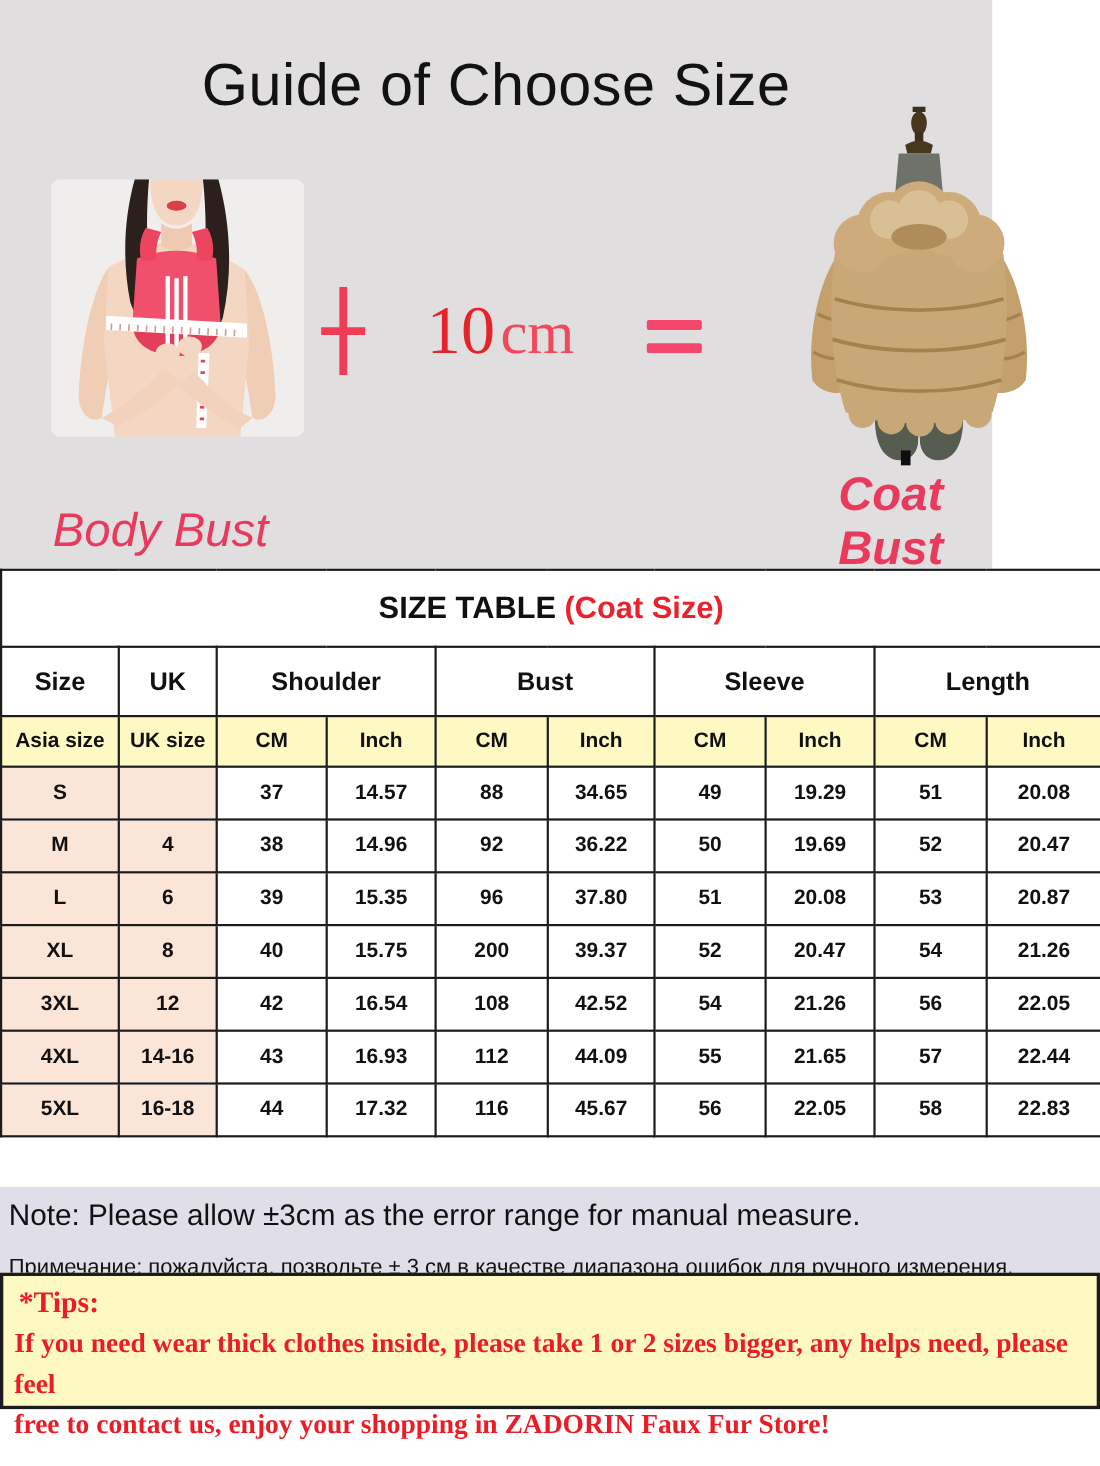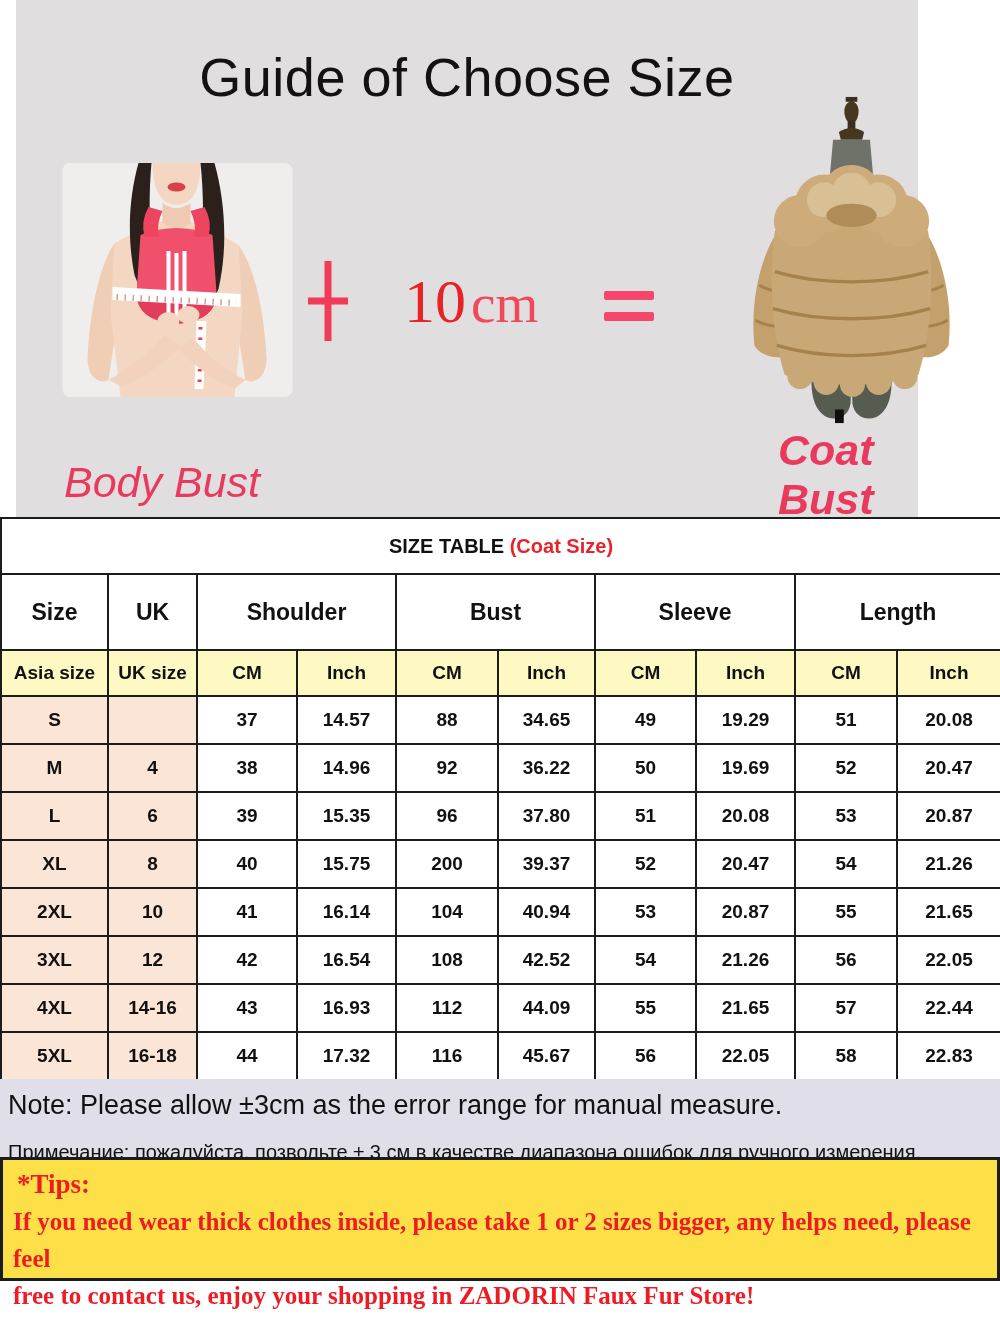--- a/index.html
+++ b/index.html
@@ -2,21 +2,21 @@
 <html><head>
 <meta charset="utf-8">
 <style>
   * { margin:0; padding:0; box-sizing:border-box; }
   html,body { background:#ffffff; }
   .page {
     position:relative; width:1000px; height:1333px; background:#ffffff;
     font-family:"Liberation Sans", sans-serif; overflow:hidden; margin:0 auto;
   }
   
-  .top-section { position:absolute; left:16px; top:0; width:902px; height:517px; background:#E0DEDF; }
+  .top-section { position:absolute; left:0; top:0; width:902px; height:517px; background:#E0DEDF; }
   .page-title {
     position:absolute; top:46px; left:0; width:100%; text-align:center;
     font-size:54px; font-weight:normal; color:#121212; letter-spacing:0.5px;
   }
   .body-illustration { position:absolute; left:32px; top:163px; width:256px; height:240px; }
   .coat-illustration { position:absolute; left:714px; top:95px; width:243px; height:330px; }
   .formula-label { position:absolute; font-style:italic; font-size:43px; color:#E93A5E; }
   .body-label { left:48px; top:410px;margin-top:48px; }
   .coat-label { left:762px; top:426px;font-weight:bold; }
   .plus-icon { position:absolute; left:290px; top:258px; width:44px; height:86px; }
@@ -28,37 +28,37 @@
   .equals-icon .bar + .bar { margin-top:12px; }
   
   .size-table {
     position:absolute; top:517px; left:0; width:1000px;
     border-collapse:collapse; table-layout:fixed; background:#ffffff;
   }
   .size-table td {
     border:2px solid #1c1c1c; text-align:center; vertical-align:middle;
     font-weight:bold; color:#111111; overflow:hidden;
   }
-  .row-title td { height:56px; font-size:20px; }
+  .row-title td { height:70px; font-size:28px; }
   .row-title .red { color:#E8232B; }
-  .row-groups td { height:76px; font-size:23px;text-align:center; }
+  .row-groups td { height:63px; font-size:23px;text-align:center; }
   .row-sub td { height:46px; font-size:19px; background:#fef9c3; }
   .size-table tbody td { height:48px; font-size:19px; }
   .size-table tbody .c-asia, .size-table tbody .c-uk { background:#FBE5D6; }
   
   .note-section {
     position:absolute; top:1079px; left:0; width:1000px; height:78px;
     background:#DFDEE9; padding:11px 8px 0 8px; color:#111111;
   }
   .note-en { font-size:27px; }
   .note-ru { font-size:20px; margin-top:20px; }
   
   .tips-section {
     position:absolute; top:1157px; left:0; width:1000px; height:124px;
-    background:#fde047; border:3px solid #1c1c1c; padding:9px 2px 0 10px;
+    background:#fef9c3; border:3px solid #1c1c1c; padding:9px 2px 0 10px;
     font-family:"Liberation Serif", serif; font-weight:bold; color:#ED1C24;
   }
   .tips-label { font-size:27px; margin-bottom:3px; padding-left:4px; }
   .tips-line { font-size:25px; line-height:1.48; }
 </style>
 </head>
 <body>
 
 <div class="page">
 
@@ -225,32 +225,20 @@
       <td>40</td>
       <td>15.75</td>
       <td>200</td>
       <td>39.37</td>
       <td>52</td>
       <td>20.47</td>
       <td>54</td>
       <td>21.26</td>
     </tr>
         <tr>
-      <td class="c-asia">2XL</td>
-      <td class="c-uk">10</td>
-      <td>41</td>
-      <td>16.14</td>
-      <td>104</td>
-      <td>40.94</td>
-      <td>53</td>
-      <td>20.87</td>
-      <td>55</td>
-      <td>21.65</td>
-    </tr>
-        <tr>
       <td class="c-asia">3XL</td>
       <td class="c-uk">12</td>
       <td>42</td>
       <td>16.54</td>
       <td>108</td>
       <td>42.52</td>
       <td>54</td>
       <td>21.26</td>
       <td>56</td>
       <td>22.05</td>

